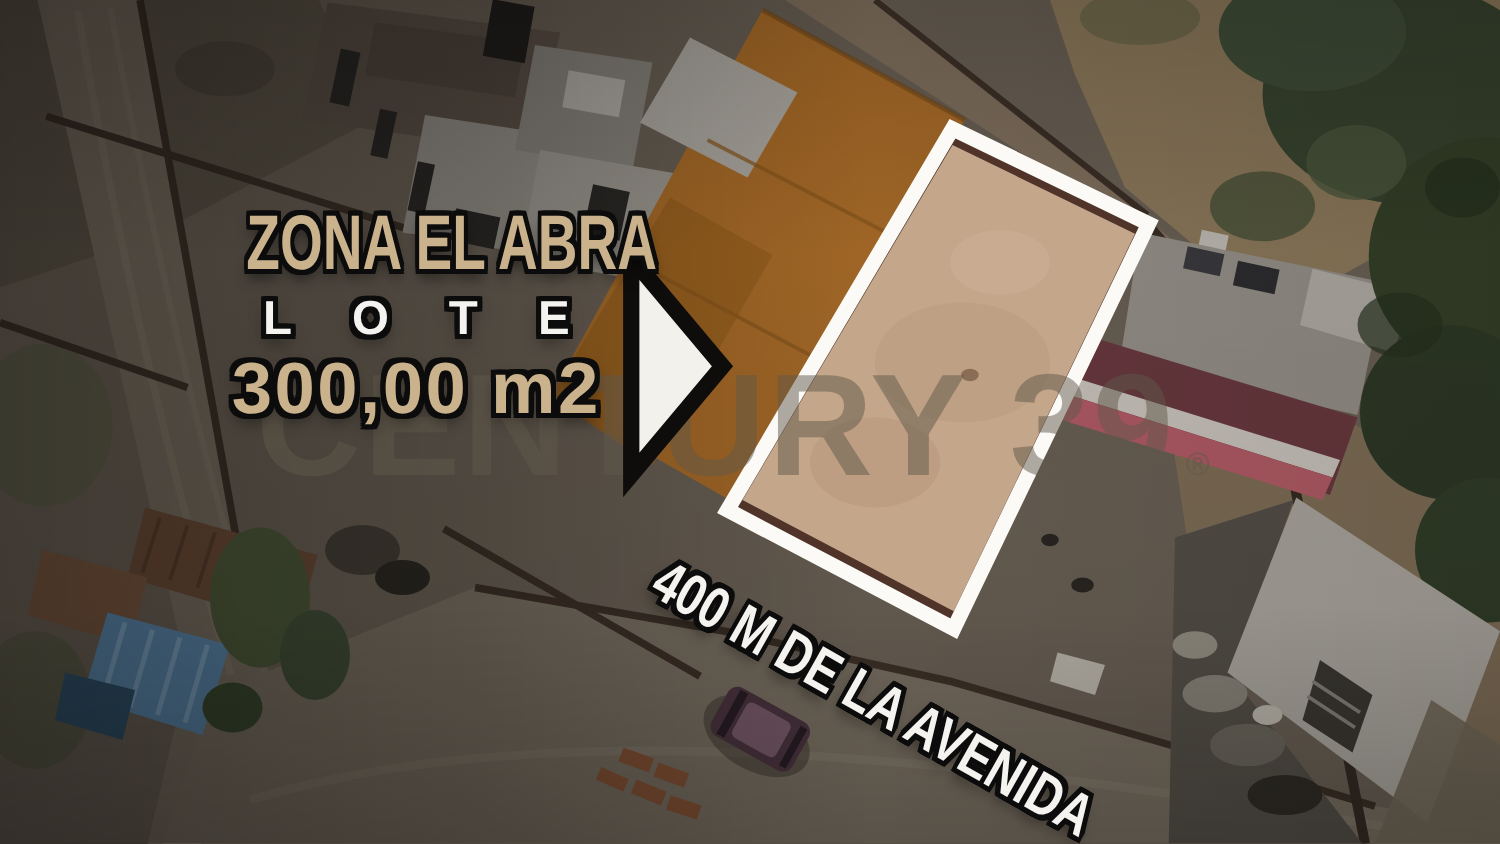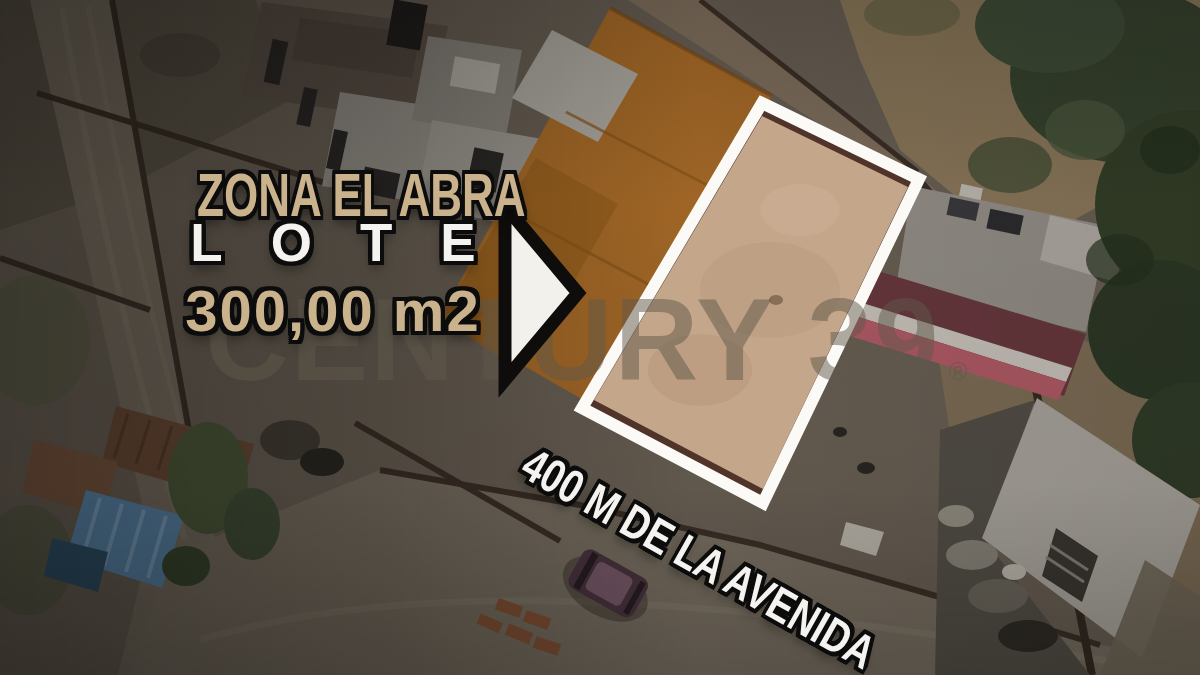--- a/index.html
+++ b/index.html
@@ -28,21 +28,21 @@
      0  -4px  0 var(--outline-black,#0c0c0c), 0   4px 0 var(--outline-black,#0c0c0c),
     -2px -4px 0 var(--outline-black,#0c0c0c), 2px -4px 0 var(--outline-black,#0c0c0c),
     -2px  4px 0 var(--outline-black,#0c0c0c), 2px  4px 0 var(--outline-black,#0c0c0c),
     -4px -2px 0 var(--outline-black,#0c0c0c), 4px -2px 0 var(--outline-black,#0c0c0c),
     -4px  2px 0 var(--outline-black,#0c0c0c), 4px  2px 0 var(--outline-black,#0c0c0c),
      0 7px 12px rgba(0,0,0,.55);}
   .tan{color:var(--accent-tan,#c9b28c);}
   .white{color:var(--text-white,#f4f3f0);}
   .zone {top:164px;font-size:62px;}
   .zone .inner{transform:scaleX(.71);}
-  .lote {top:216px;font-size:53px;letter-spacing:48px;}
+  .lote {top:236px;font-size:38px;letter-spacing:48px;}
   .lote .inner{margin-right:-48px;}
   .area {top:282px;font-size:58px;letter-spacing:2px;}
   .venta{top:332px;font-size:73px;}
   .venta .inner{transform:scaleX(.79);}
 
   
   .roadtext{position:absolute;left:538px;top:440px;z-index:4;
     font-size:47px;font-weight:700;line-height:1;white-space:nowrap;
     transform:rotate(29.5deg);transform-origin:0 0;}
   .roadtext .inner{display:inline-block;transform:scaleX(.79);transform-origin:0 50%;}

